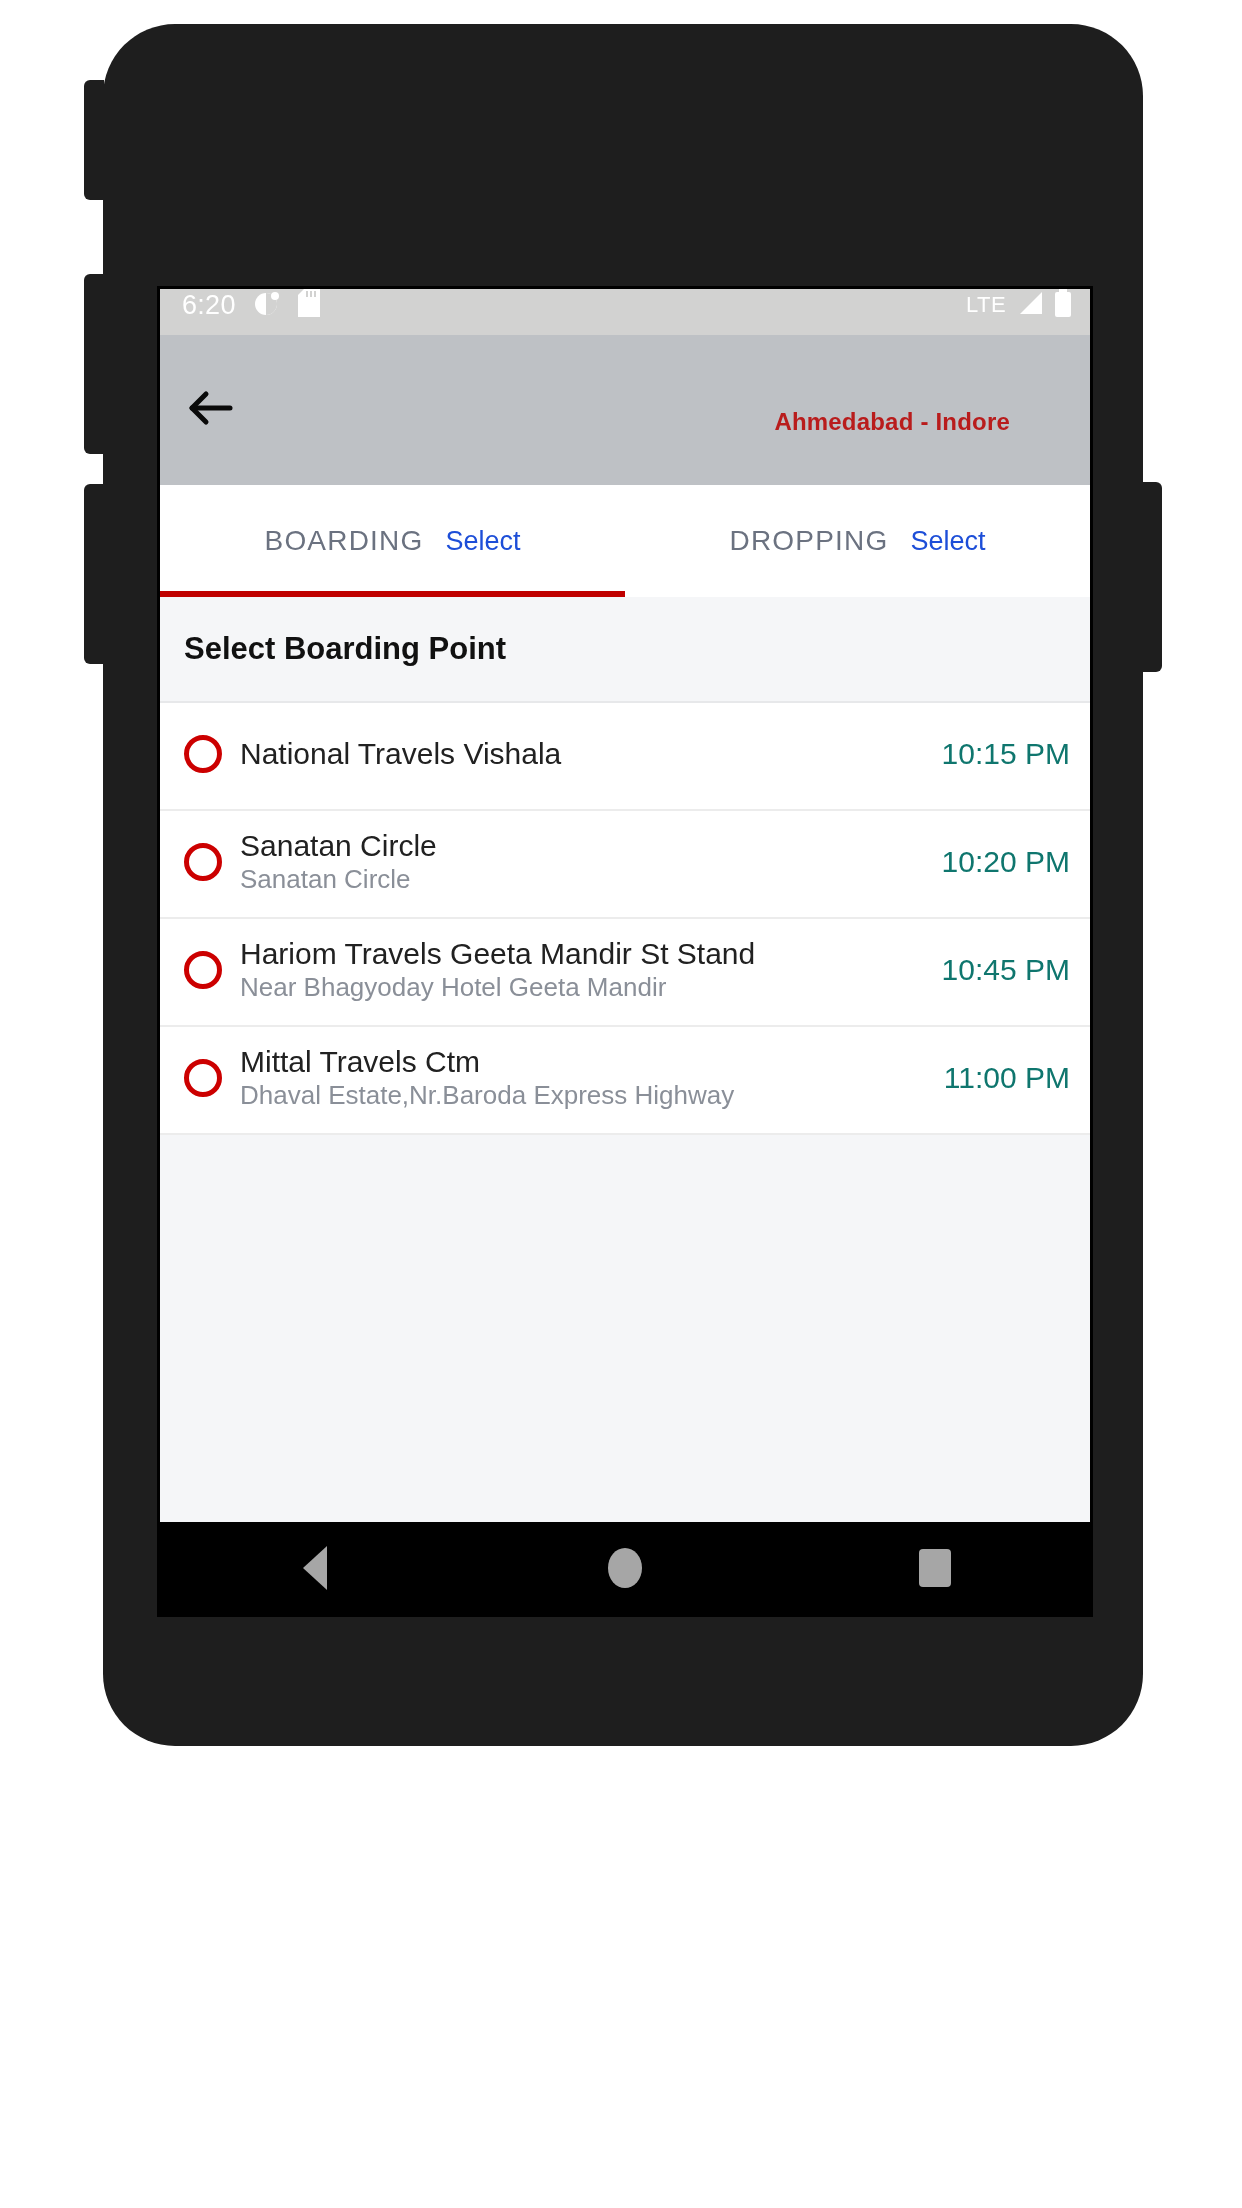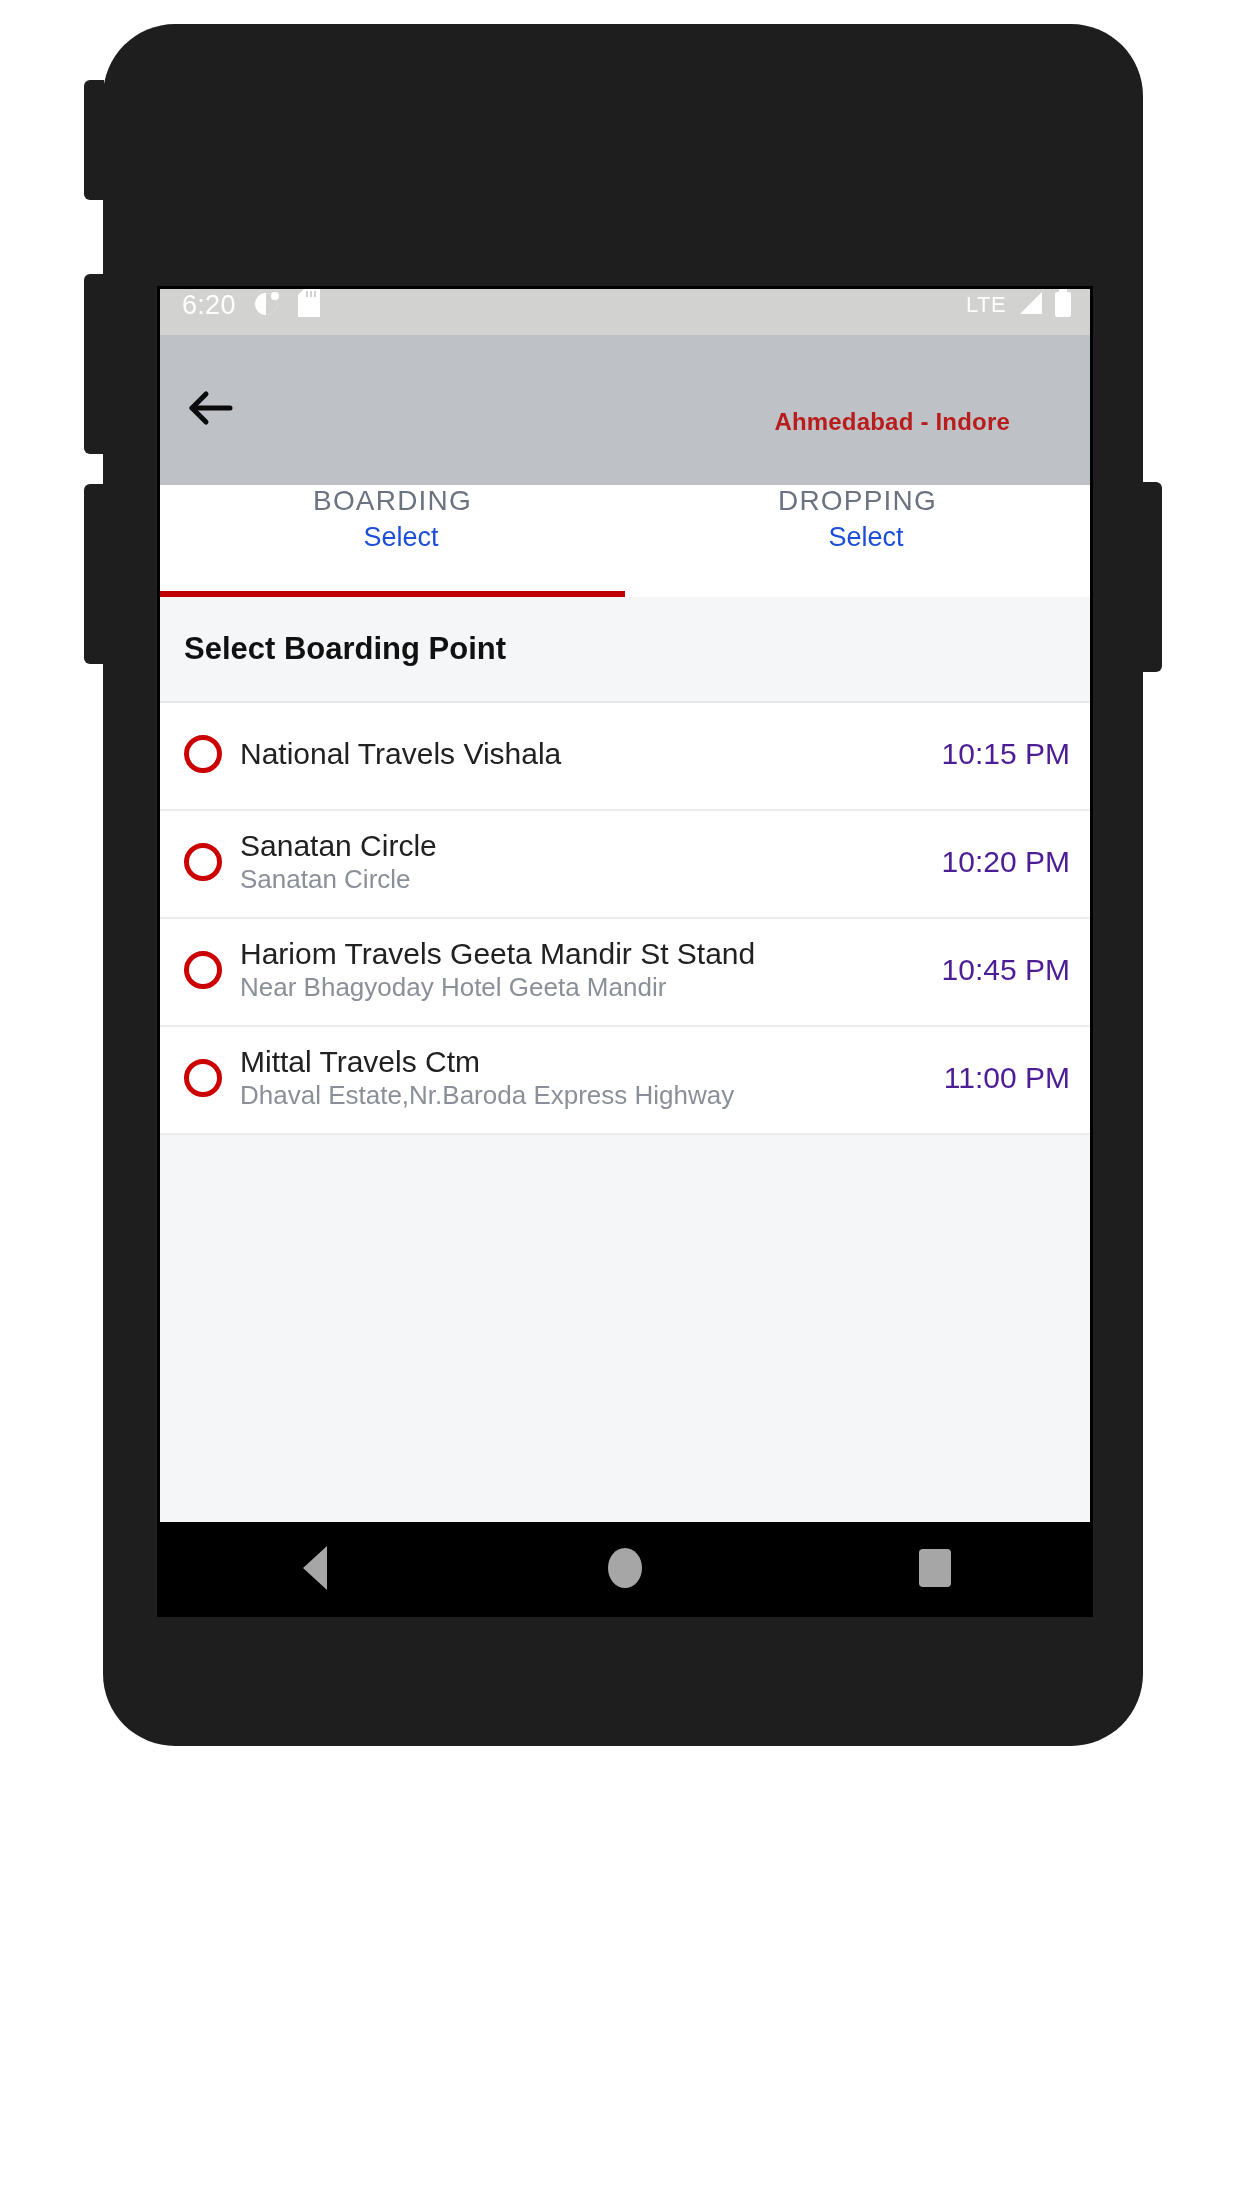--- a/index.html
+++ b/index.html
@@ -83,22 +83,22 @@
 
   
   #tab-bar {
     height: 112px;
     background: #ffffff;
     display: flex;
     position: relative;
   }
   .tab {
     flex: 1 1 50%;
-    display: flex; flex-direction: column;
-    align-items: center; 
+    display: flex; 
+    align-items: center; justify-content: center;
     gap: 5px;
     position: relative;
   }
   .tab-title { font-size: 28px; color: #6b7280; letter-spacing: 1.2px; }
   .tab-value { font-size: 27px; color: #1d4ed8; margin-left: 17px; }
   #tab-indicator {
     position: absolute;
     left: 0; bottom: 0;
     width: 50%; height: 6px;
     background: #c00000;
@@ -134,21 +134,21 @@
   .point-name {
     font-size: 30px; color: #212121; line-height: 1.12;
     white-space: nowrap; overflow: hidden; text-overflow: ellipsis;
   }
   .point-landmark {
     font-size: 26px; color: #8a8f98; line-height: 1.15; margin-top: 3px;
     white-space: nowrap; overflow: hidden; text-overflow: ellipsis;
   }
   .point-time {
     flex: 0 0 auto;
-    font-size: 30px; color: #4c1d95;
+    font-size: 30px; color: #0f766e;
     margin-left: 16px;
     white-space: nowrap;
   }
   #list-filler { background: #f5f6f8; flex: 1 1 auto; }
   #screen-content { display: flex; flex-direction: column; height: 100%; }
 
   
   #nav-bar {
     height: 92px;
     background: #000000;

